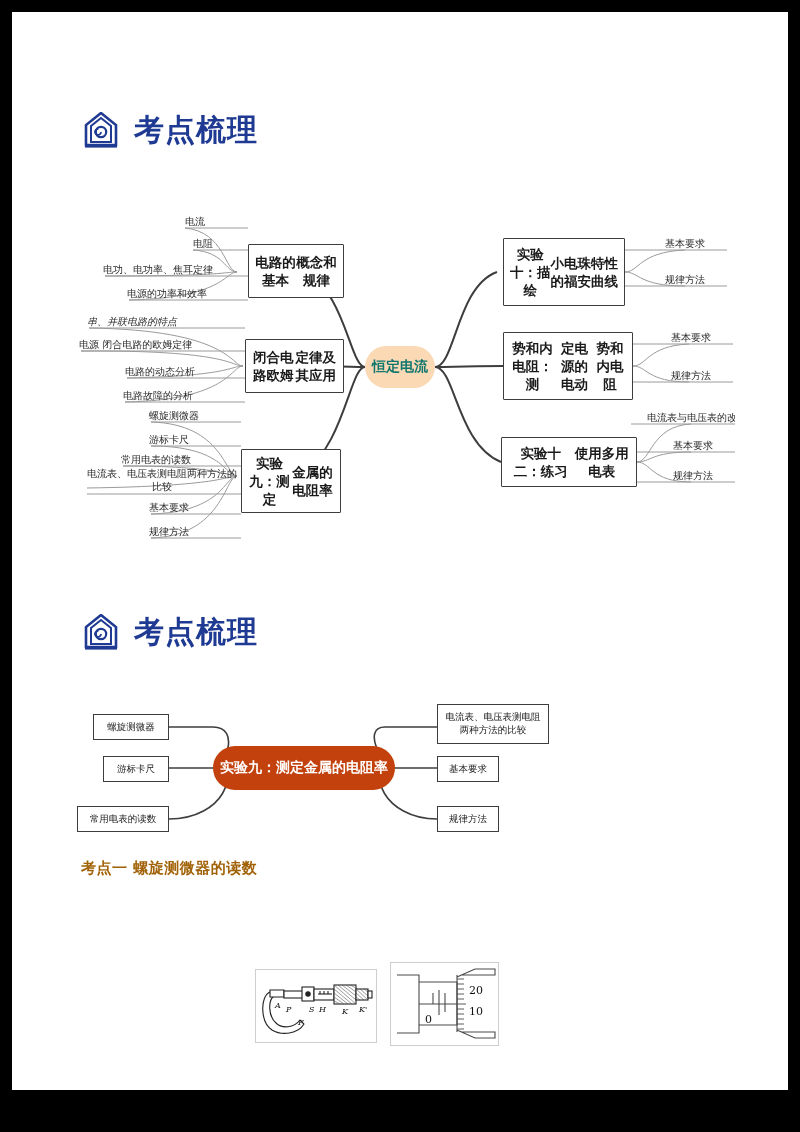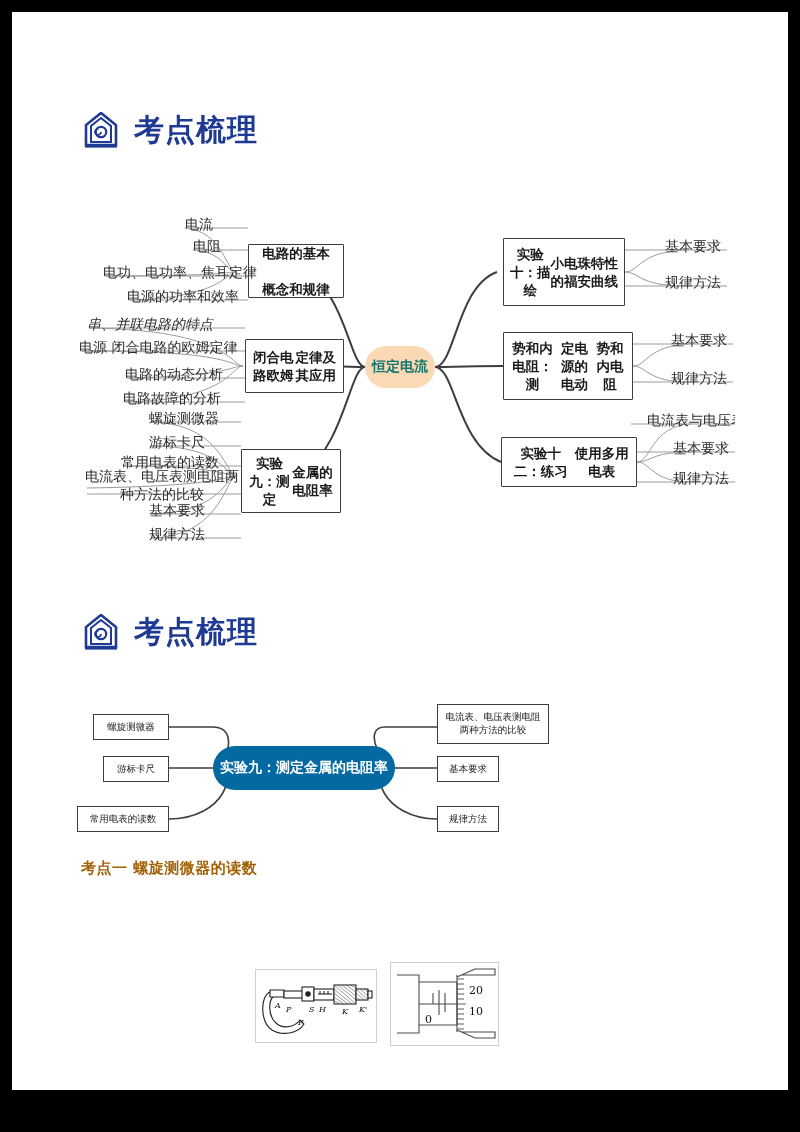--- a/index.html
+++ b/index.html
@@ -81,37 +81,37 @@
     border-radius: 1px;
   }
   .node-center {
     background: #fbd9b5;
     color: #0f766e;
     font-weight: bold;
     font-size: 14px;
     border-radius: 22px;
   }
   .node-center-green {
-    background: #0369a1;
+    background: #c2410c;
     color: #ffffff;
     font-weight: bold;
     font-size: 14px;
     border-radius: 26px;
   }
   .node-box-sm {
     border: 1px solid #3d3d3d;
     background: #ffffff;
     font-size: 9.5px;
     line-height: 1.35;
     padding: 3px 5px;
     color: #1a1a1a;
   }
   .leaf {
     position: absolute;
-    font-size: 14px;
+    font-size: 10px;
     color: #2a2a2a;
     white-space: nowrap;
     line-height: 1.2;
   }
   .leaf-2 { white-space: normal; line-height: 1.25; text-align: center; }
 
   
   .subheading {
     position: absolute;
     left: 69px;
@@ -209,21 +209,21 @@
         <path d="M572 268 C 586 268, 586 258, 626 258"></path>
         <path d="M572 268 C 586 268, 586 288, 626 288"></path>
         <path d="M566 230 L 670 230"></path>
         <path d="M566 258 L 670 258"></path>
         <path d="M566 288 L 670 288"></path>
       </g>
     </svg>
 
     <div class="node node-center" style="left:300px; top:152px; width:70px; height:42px;">恒定电流</div>
 
-    <div class="node node-main" style="left:183px; top:50px; width:96px; height:54px;flex-direction:column;">
+    <div class="node node-main" style="left:183px; top:50px; width:96px; height:54px;">
       <span>电路的基本</span>
         <br>
       <span>概念和规律</span>
     </div>
     <div class="node node-main" style="left:180px; top:145px; width:99px; height:54px;">
       <span>闭合电路欧姆</span>
         <br>
       <span>定律及其应用</span>
     </div>
     <div class="node node-main" style="left:176px; top:255px; width:100px; height:64px;">

